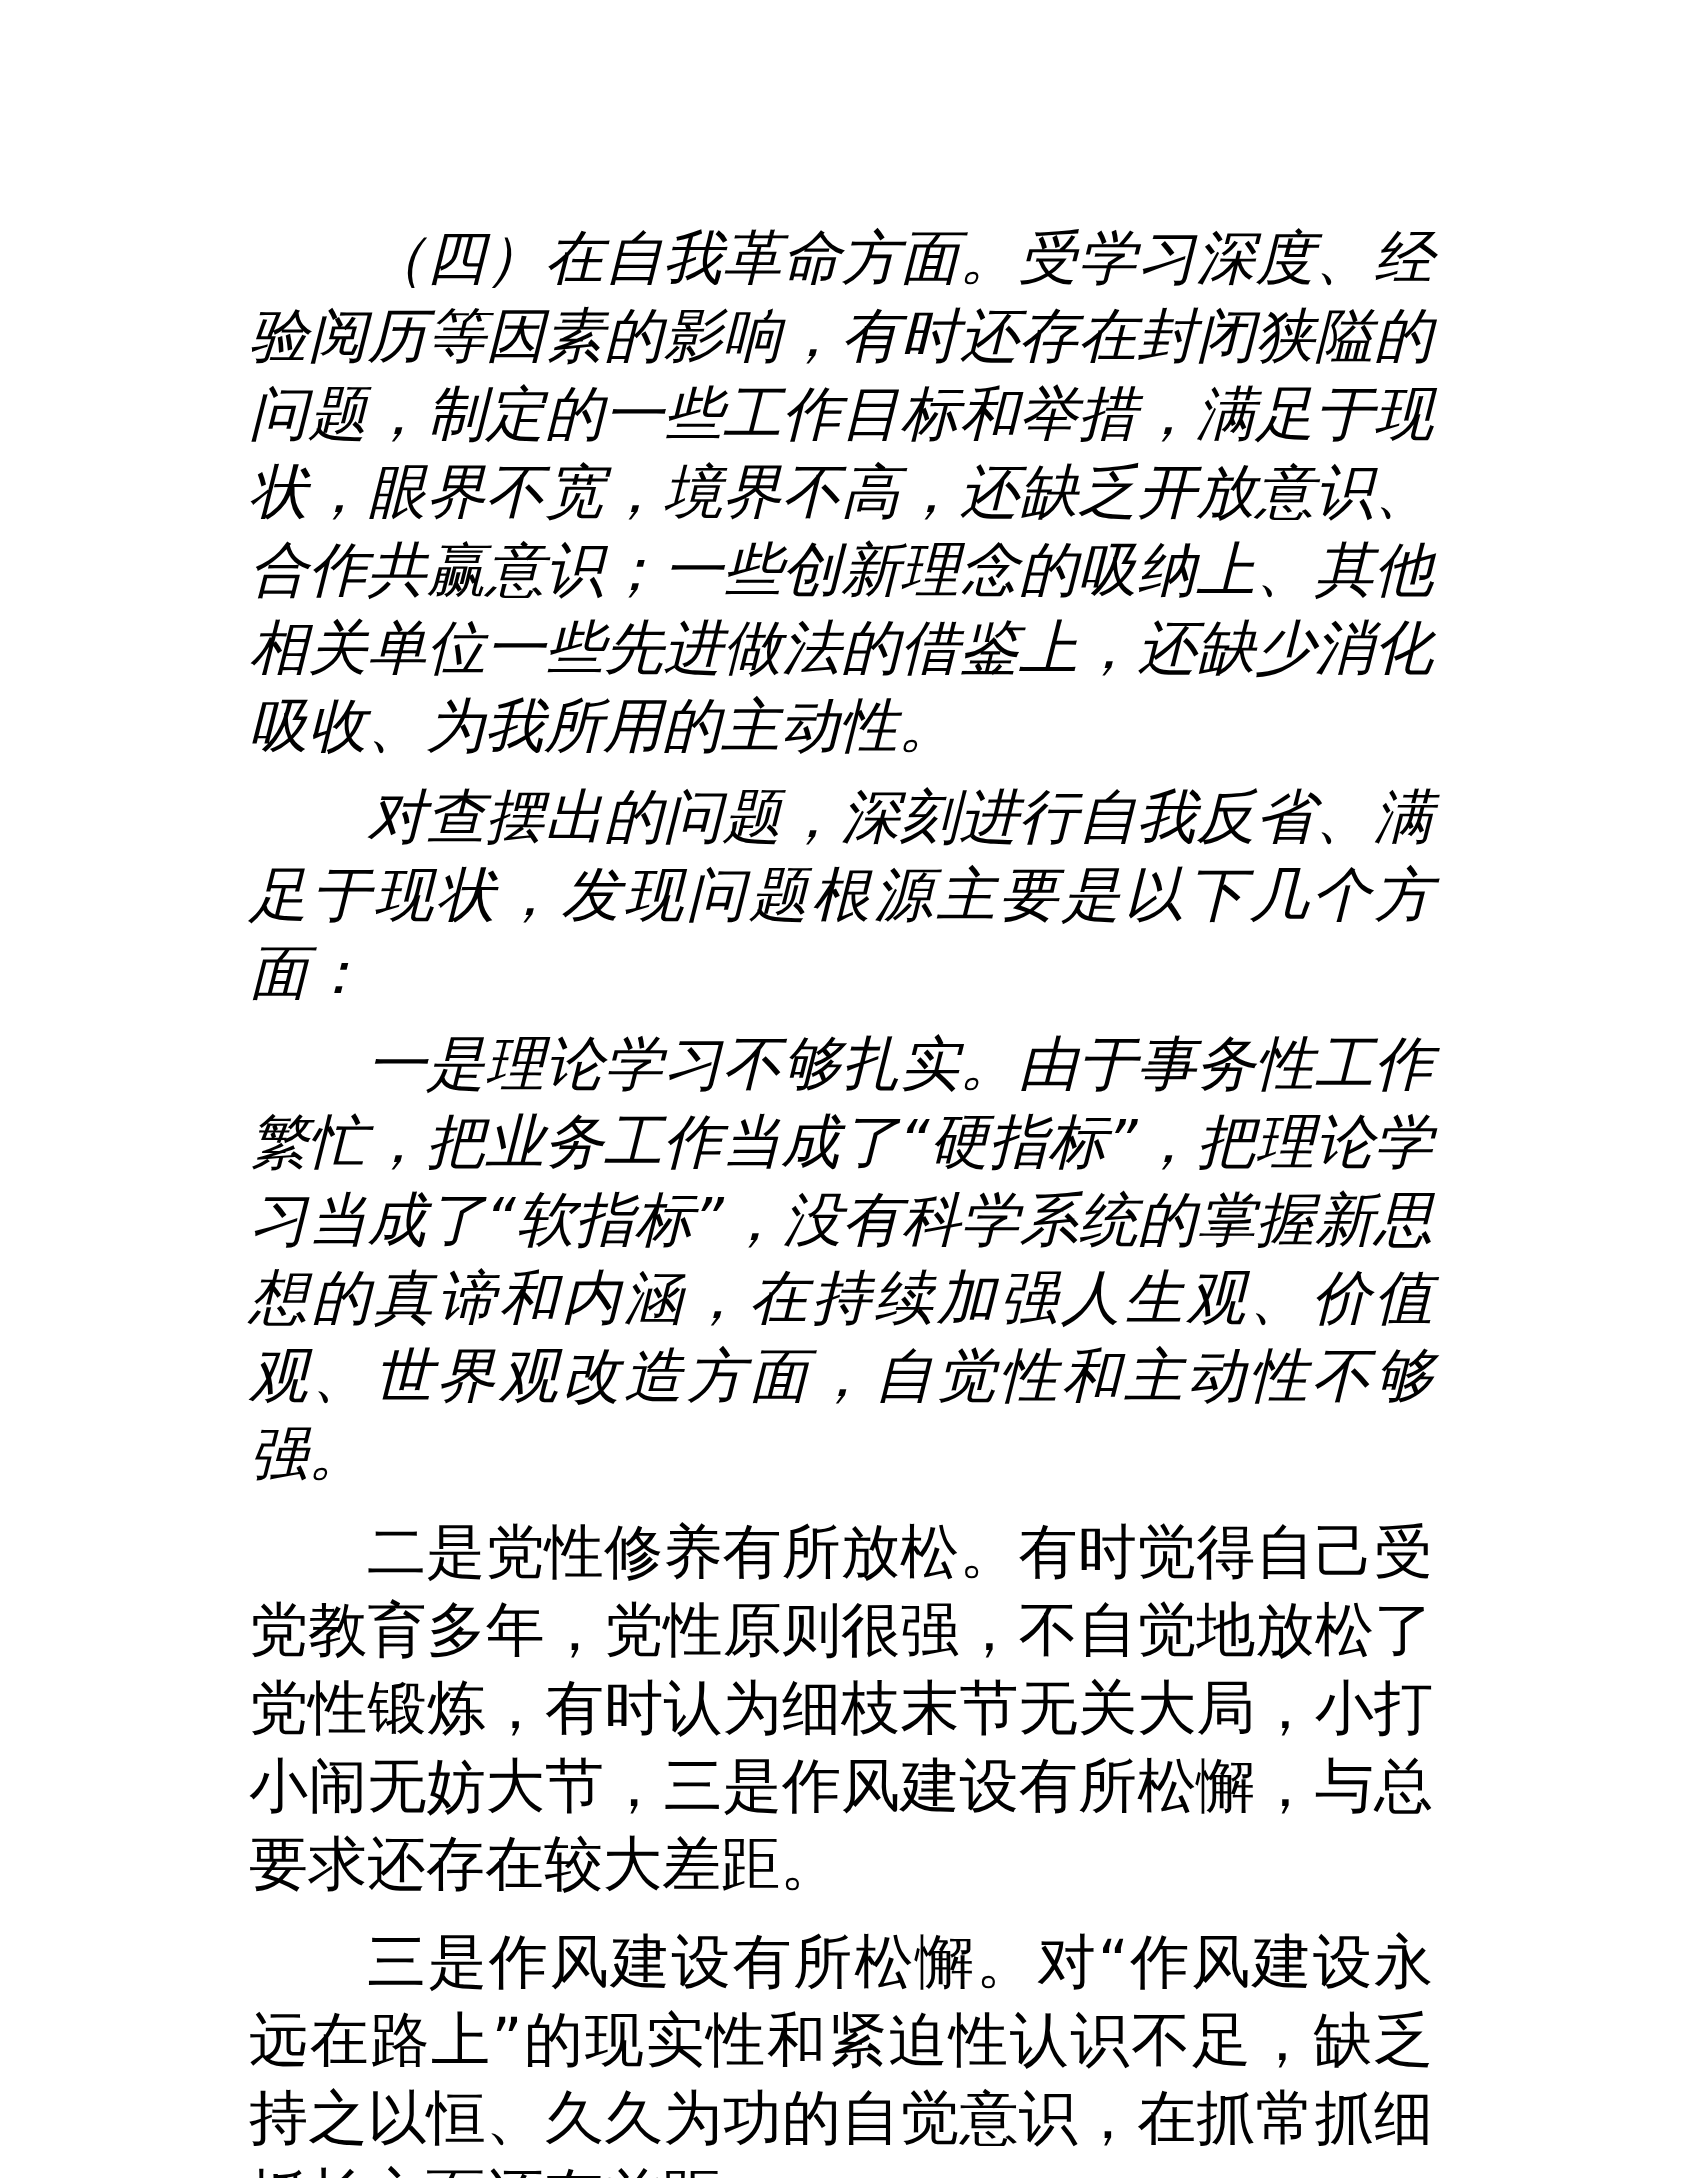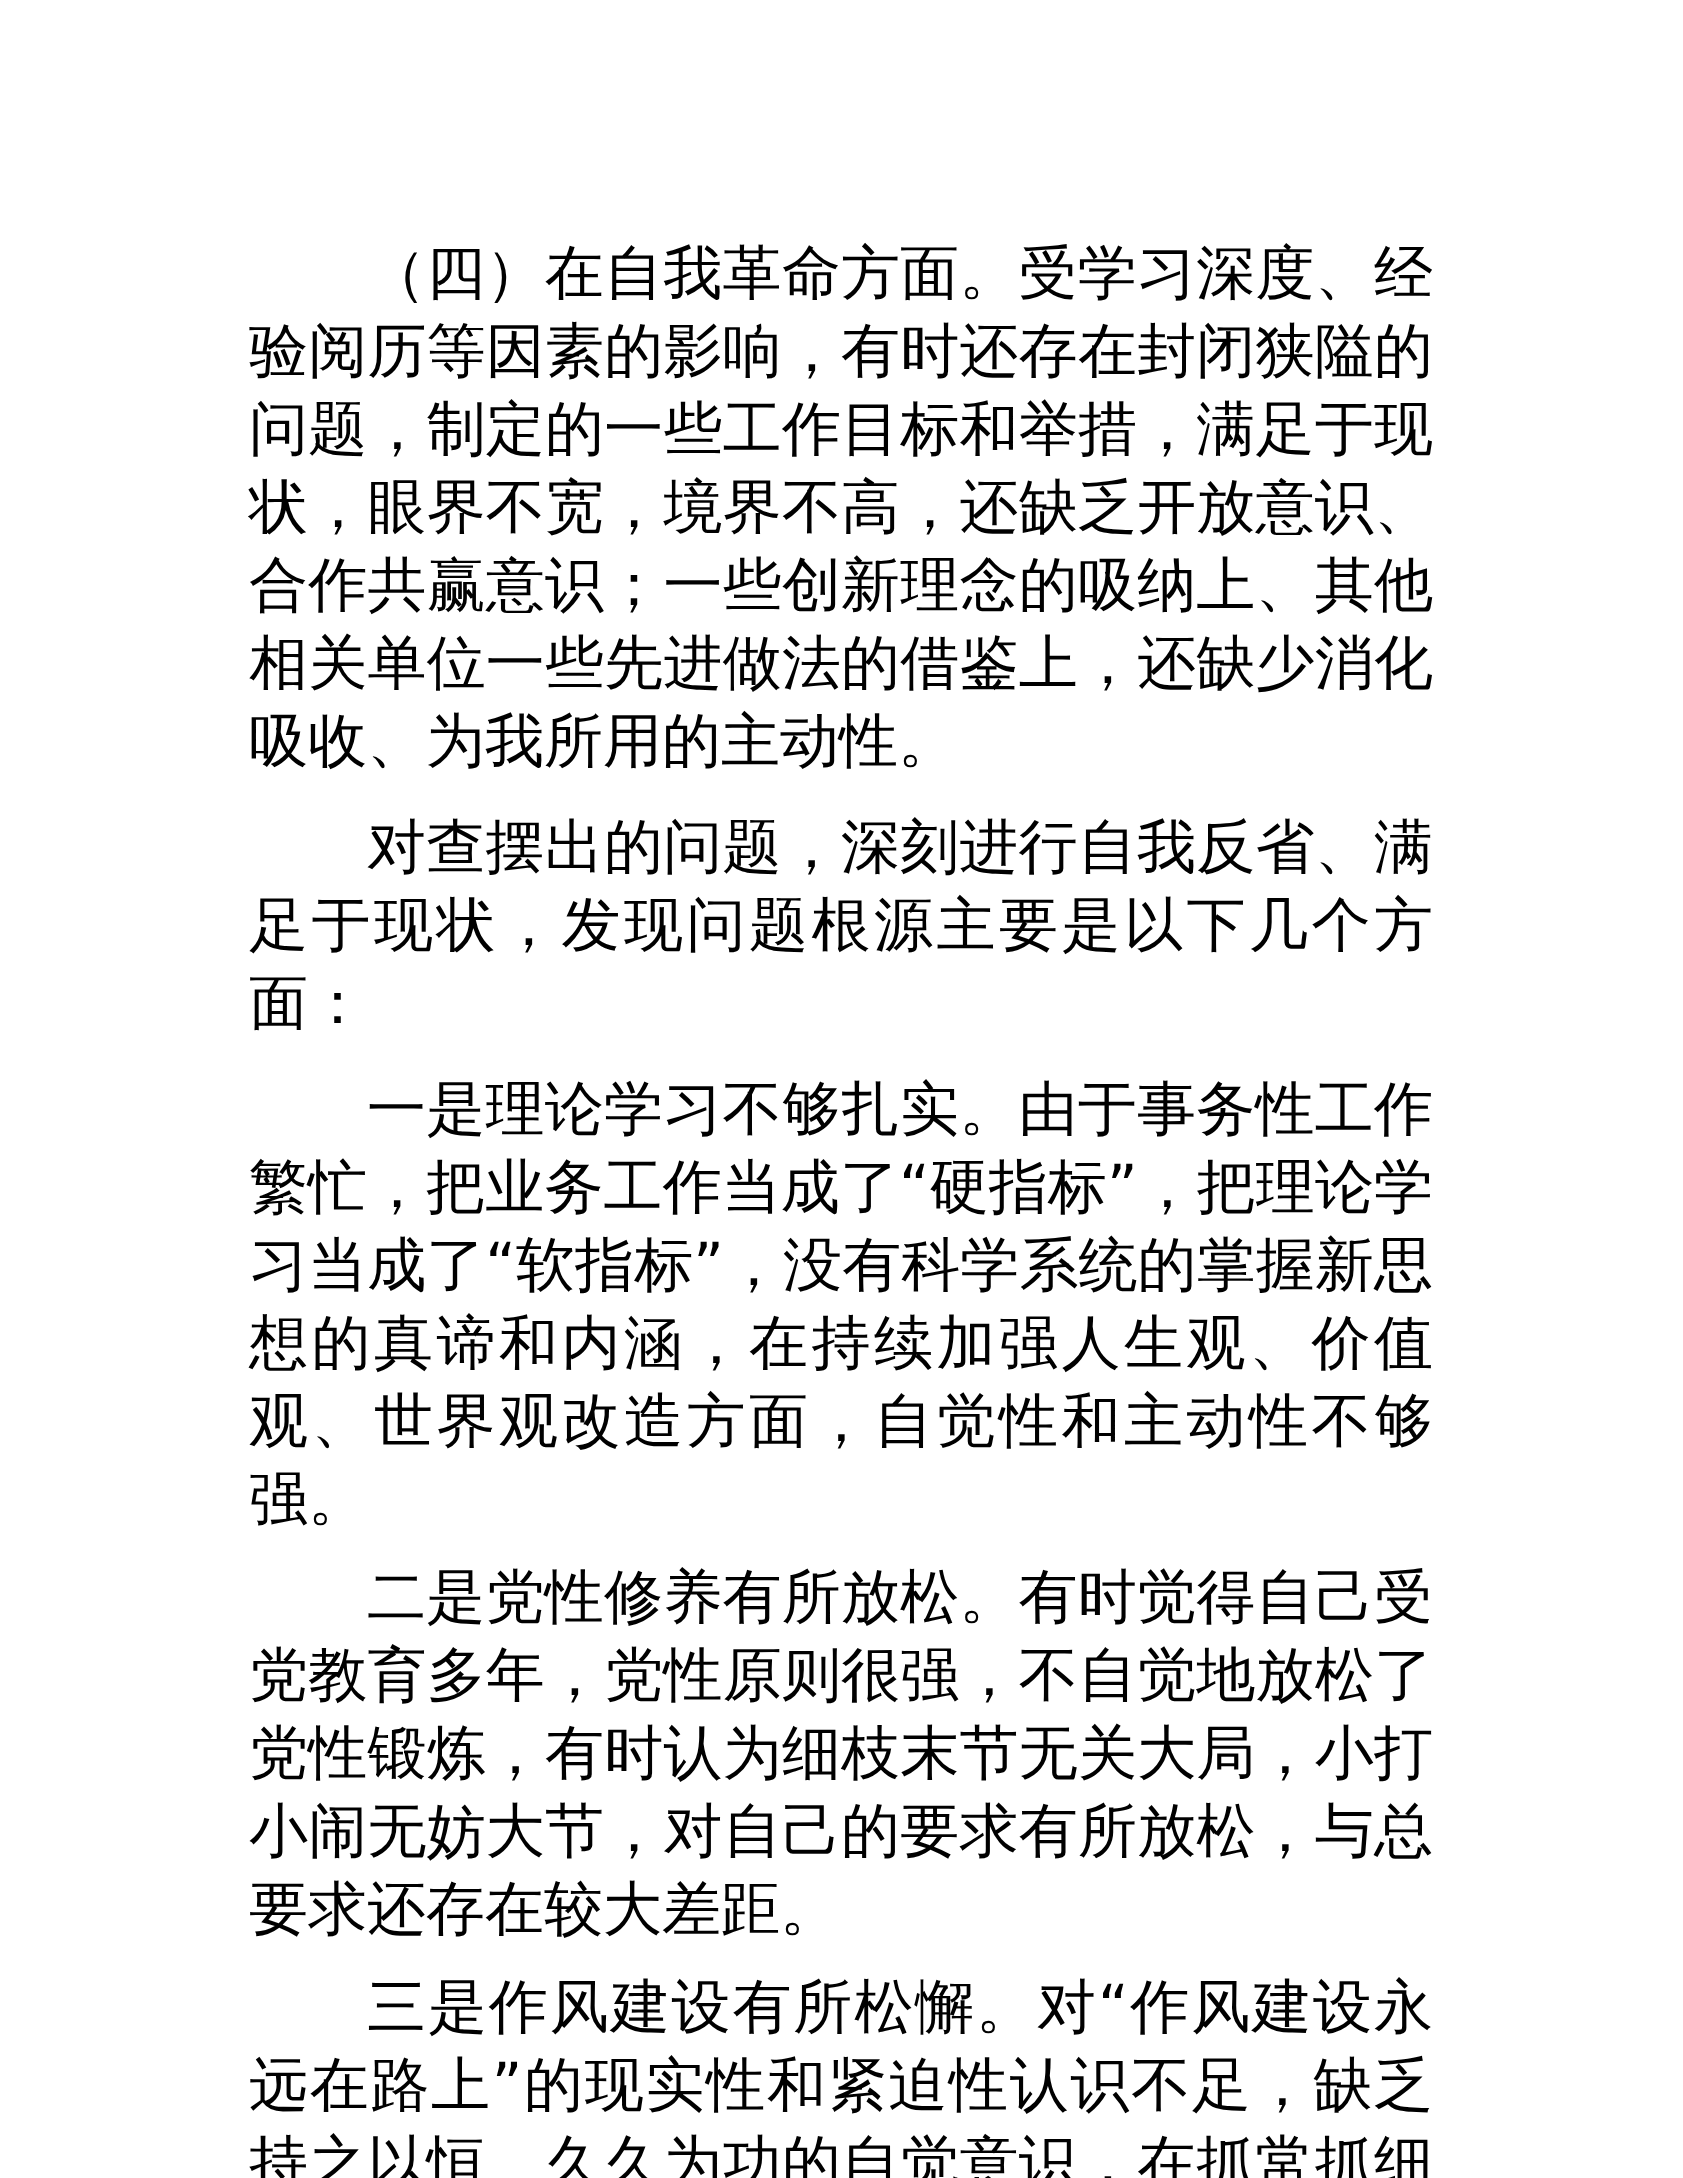--- a/index.html
+++ b/index.html
@@ -11,26 +11,26 @@
     width: 1184px;
     font-family: "DejaVu Sans", "Liberation Sans", sans-serif;
     font-size: 59px;
     line-height: 78px;
     color: #000000;
     text-align: justify;
     text-justify: inter-character;
   }
   .para { margin: 0; }
   .indent { text-indent: 2em; }
-  .gap { margin-top: 28px; }
+  .gap { margin-top: 13px; font-style: italic; }
   .gap-lg { margin-top: 20px; }
 </style>
 </head>
 <body>
 
 <div class="page">
   <p class="para indent gap">（四）在自我革命方面。受学习深度、经验阅历等因素的影响，有时还存在封闭狭隘的问题，制定的一些工作目标和举措，满足于现状，眼界不宽，境界不高，还缺乏开放意识、合作共赢意识；一些创新理念的吸纳上、其他相关单位一些先进做法的借鉴上，还缺少消化吸收、为我所用的主动性。</p>
   <p class="para indent gap">对查摆出的问题，深刻进行自我反省、满足于现状，发现问题根源主要是以下几个方面：</p>
   <p class="para indent gap">一是理论学习不够扎实。由于事务性工作繁忙，把业务工作当成了“硬指标”，把理论学习当成了“软指标”，没有科学系统的掌握新思想的真谛和内涵，在持续加强人生观、价值观、世界观改造方面，自觉性和主动性不够强。</p>
-  <p class="para indent gap-lg">二是党性修养有所放松。有时觉得自己受党教育多年，党性原则很强，不自觉地放松了党性锻炼，有时认为细枝末节无关大局，小打小闹无妨大节，对自己的要求有所放松，与总要求还存在较大差距。</p>
+  <p class="para indent gap-lg">二是党性修养有所放松。有时觉得自己受党教育多年，党性原则很强，不自觉地放松了党性锻炼，有时认为细枝末节无关大局，小打小闹无妨大节，三是作风建设有所松懈，与总要求还存在较大差距。</p>
   <p class="para indent gap-lg">三是作风建设有所松懈。对“作风建设永远在路上”的现实性和紧迫性认识不足，缺乏持之以恒、久久为功的自觉意识，在抓常抓细抓长方面还有差距。</p>
 </div>
 
 
 </body></html>

